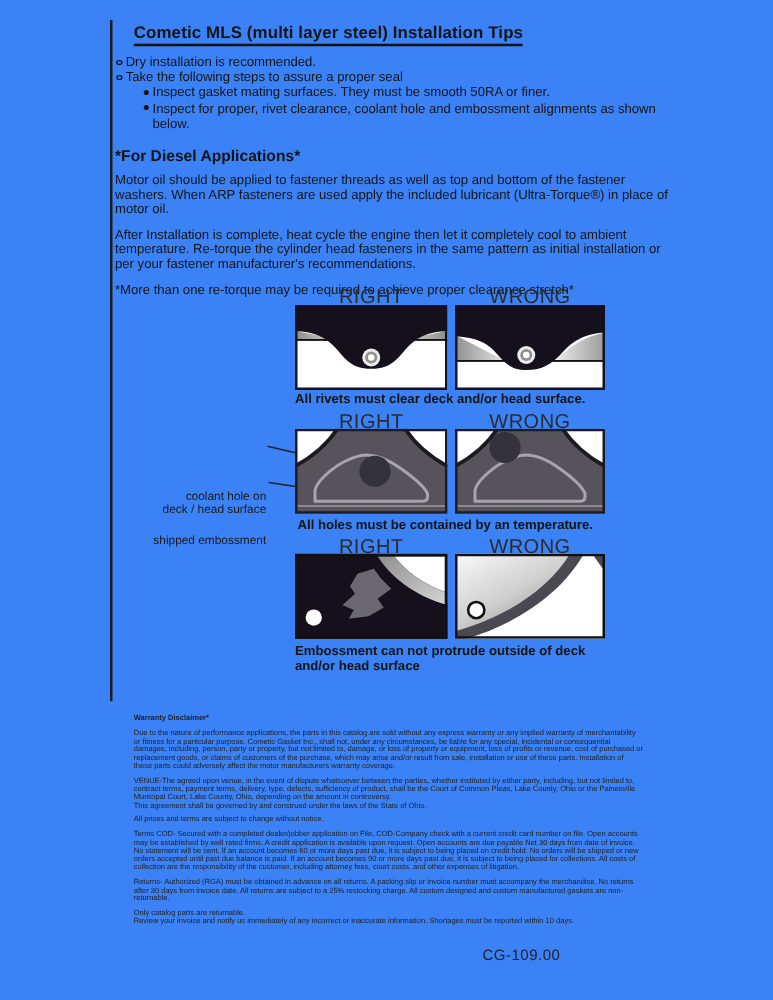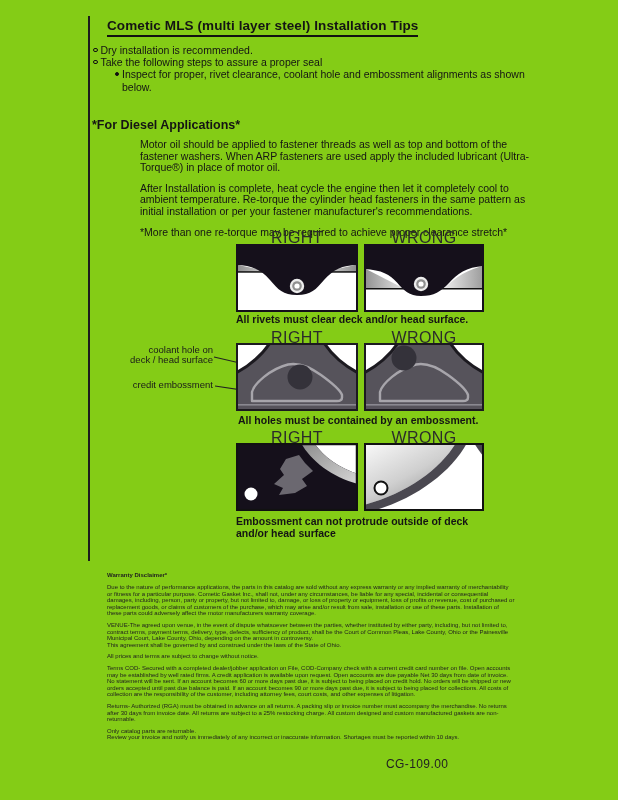--- a/index.html
+++ b/index.html
@@ -1,18 +1,18 @@
 <!DOCTYPE html>
 <html><head>
 <meta charset="utf-8">
 <style>
   * { margin:0; padding:0; box-sizing:border-box; }
   body { background:#ffffff; font-family:"Liberation Sans", sans-serif; }
   .page {
-    position:relative; width:618px; height:800px; background:#84cc16;
+    position:relative; width:618px; height:800px; background:#3b82f6;
     color:#141414; overflow:hidden;
   }
   .vrule { position:absolute; left:88px; top:16px; width:1.5px; height:545px; background:#1d1d1d; }
 
   .title {
     position:absolute; left:107px; top:18px;
     font-size:13.5px; font-weight:bold; letter-spacing:0.1px;
     border-bottom:2px solid #111; padding-bottom:2px; white-space:nowrap;
   }
 
@@ -20,29 +20,29 @@
   .bullet-row { display:flex; align-items:flex-start; font-size:10.5px; line-height:12.2px; }
   .bullet-row .mark {
     flex:0 0 auto; width:4.5px; height:4.5px; border:1px solid #111;
     border-radius:50%; margin:3.5px 3px 0 0;
   }
   .bullet-row.sub { margin-left:22px; }
   .bullet-row.sub .mark { background:#111; width:4px; height:4px; }
 
   .diesel { position:absolute; left:92px; top:118px; width:452px; }
   .diesel-heading { font-size:12.5px; font-weight:bold; margin-bottom:7px; }
-  .diesel p { font-size:10.5px; line-height:11.6px; margin-bottom:9px;margin-left:48px; }
+  .diesel p { font-size:10.5px; line-height:11.6px; margin-bottom:9px; }
 
   .dg-header { position:absolute; font-size:16px; color:#2b2b2b; text-align:center; letter-spacing:0.4px; }
   .dg-box { position:absolute; display:block; }
   .dg-caption { position:absolute; font-size:10.5px; font-weight:bold; line-height:11.5px; white-space:pre-line; }
 
   .callout {
     position:absolute; font-size:9.5px; line-height:10.3px; text-align:right;
-    white-space:pre-line; width:103px; left:110px; color:#1a1a1a;
+    white-space:pre-line; width:103px; left:110px; color:#1a1a1a;margin-top:48px;
   }
   .leader-overlay { position:absolute; left:110px; top:340px; pointer-events:none; }
 
   .warranty { position:absolute; left:107px; top:572px; width:408px; color:#1f1f1f; }
   .warranty h3 { font-size:6px; font-weight:bold; margin-bottom:6px; }
   .warranty p { font-size:6px; line-height:6.6px; margin-bottom:5px; white-space:pre-line; }
 
   .pagecode { position:absolute; left:386px; top:757px; font-size:12px; color:#222; letter-spacing:0.4px; }
 </style>
 </head>
@@ -55,20 +55,24 @@
   <div class="title">Cometic MLS (multi layer steel) Installation Tips</div>
 
   <div class="tips">
     <div class="bullet-row">
       <span class="mark"></span>
       <span>Dry installation is recommended.</span>
     </div>
     <div class="bullet-row">
       <span class="mark"></span>
       <span>Take the following steps to assure a proper seal</span>
+    </div>
+    <div class="bullet-row sub">
+      <span class="mark"></span>
+      <span>Inspect gasket mating surfaces.  They must be smooth 50RA or finer.</span>
     </div>
     <div class="bullet-row sub">
       <span class="mark"></span>
       <span>Inspect for proper, rivet clearance, coolant hole and embossment alignments as shown below.</span>
     </div>
   </div>
 
   <div class="diesel">
     <div class="diesel-heading">*For Diesel Applications*</div>
     <p>Motor oil should be applied to fastener threads as well as top and bottom of the fastener washers. When ARP fasteners are used apply the included lubricant (Ultra-Torque®) in place of motor oil.</p>
@@ -127,21 +131,21 @@
     <rect x="1" y="1" width="118" height="66" fill="none" stroke="#15101b" stroke-width="2"></rect>
   </svg>
 
   <div class="dg-caption" style="left:236px; top:314px; width:300px;">All rivets must clear deck and/or head surface.</div>
 
   <div class="dg-header" style="left:236px; top:329px; width:122px;">RIGHT</div>
   <div class="dg-header" style="left:364px; top:329px; width:120px;">WRONG</div>
 
   <div class="callout" style="top:345px;">coolant hole on
 deck / head surface</div>
-  <div class="callout" style="top:380px;">credit embossment</div>
+  <div class="callout" style="top:380px;">shipped embossment</div>
 
   <svg class="leader-overlay" width="200" height="70" viewBox="0 0 200 70">
     <line x1="104" y1="17" x2="190" y2="37" stroke="#222" stroke-width="1.1"></line>
     <line x1="105" y1="46" x2="152" y2="53" stroke="#222" stroke-width="1.1"></line>
   </svg>
 
   <svg class="dg-box" style="left:236px; top:343px;" width="122" height="68" viewBox="0 0 122 68">
     <rect width="122" height="68" fill="#56535b"></rect>
     <path d="M0,0 L0,30 C13,23 26,12 34,0 Z" fill="#ffffff"></path>
     <path d="M122,0 L122,30 C109,23 96,12 88,0 Z" fill="#ffffff"></path>
@@ -158,21 +162,21 @@
     <path d="M0,0 L0,30 C13,23 26,12 34,0 Z" fill="#ffffff"></path>
     <path d="M120,0 L120,30 C107,23 94,12 86,0 Z" fill="#ffffff"></path>
     <path d="M0,30 C13,23 26,12 34,0" stroke="#1c1a20" stroke-width="3" fill="none"></path>
     <path d="M120,30 C107,23 94,12 86,0" stroke="#1c1a20" stroke-width="3" fill="none"></path>
     <rect x="0" y="61" width="120" height="1.6" fill="#8a8890"></rect>
     <path d="M16,58 L16,49 C18,41 34,26 52,21.5 C62,19.5 73,24 84,32 C93,38.5 102,46 104,52 L104,54.5 C104,57 102,58 99,58 Z" stroke="#a7a5ab" stroke-width="2.4" fill="none" stroke-linejoin="round"></path>
     <circle cx="40" cy="15" r="12.5" fill="#34323a"></circle>
     <rect x="1" y="1" width="118" height="66" fill="none" stroke="#1c1a20" stroke-width="2"></rect>
   </svg>
 
-  <div class="dg-caption" style="left:238px; top:415px; width:300px;">All holes must be contained by an embossment.</div>
+  <div class="dg-caption" style="left:238px; top:415px; width:300px;">All holes must be contained by an temperature.</div>
 
   <div class="dg-header" style="left:236px; top:429px; width:122px;">RIGHT</div>
   <div class="dg-header" style="left:364px; top:429px; width:120px;">WRONG</div>
 
   <svg class="dg-box" style="left:236px; top:443px;" width="122" height="68" viewBox="0 0 122 68">
     <defs>
       <linearGradient id="d3r" x1="0" y1="0" x2="1" y2="1">
         <stop offset="0" stop-color="#8c8c8c"></stop>
           <stop offset="1" stop-color="#d6d6d6"></stop>
       </linearGradient>

